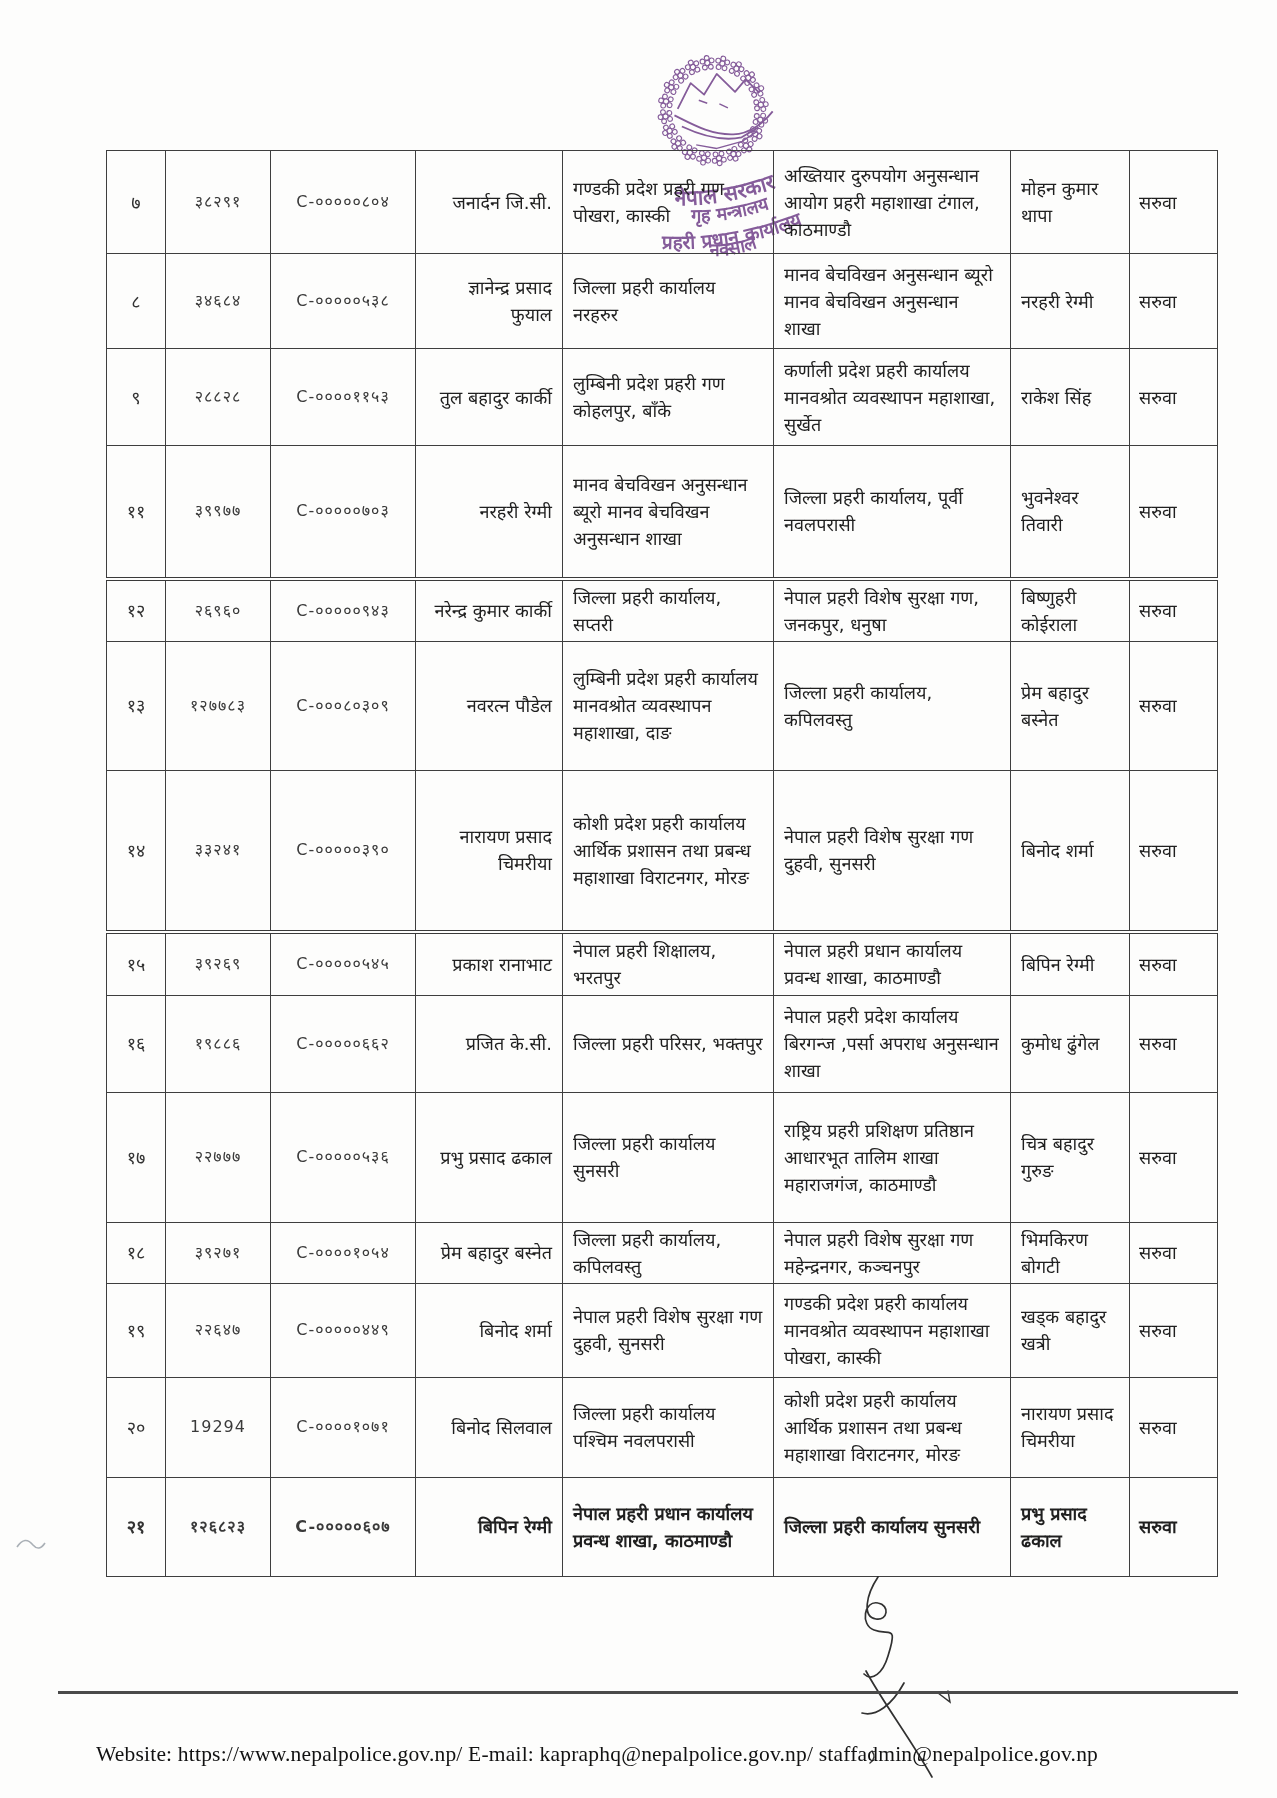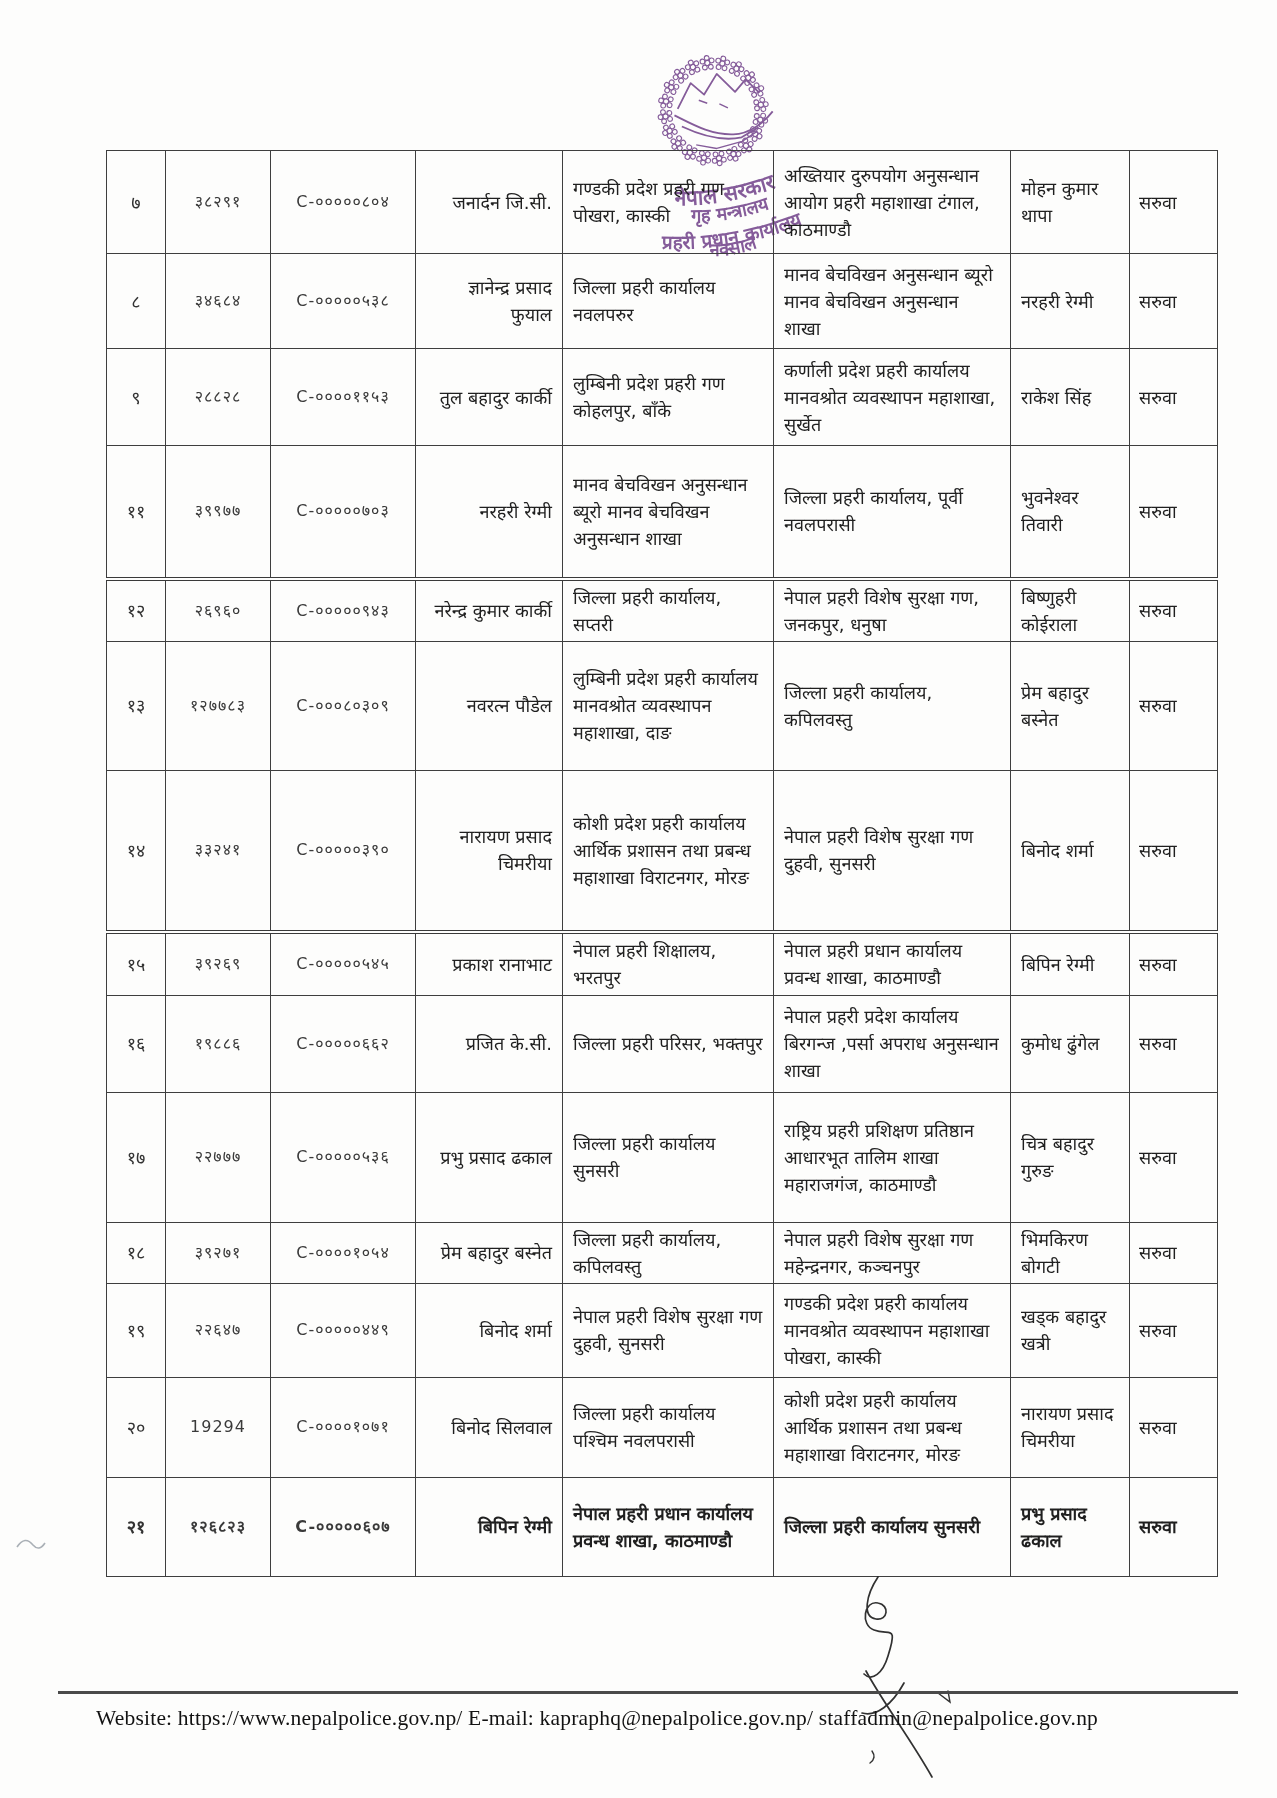--- a/index.html
+++ b/index.html
@@ -29,21 +29,21 @@
     font-size:16px;letter-spacing:1px;color:#3a3a3a;margin-top:48px;
   }
   td.c-name{padding-left:13px;text-align:right;}
   td.c-remark{padding-left:9px;}
   
   .stamp{position:absolute;left:556px;top:38px;opacity:.92;pointer-events:none;}
   .stamp text{font-family:"DejaVu Sans",sans-serif;fill:#7b4f92;}
   
   .footer-rule{position:absolute;left:58px;top:1691px;width:1180px;height:3px;background:#4a4a4a;}
   .footer-text{
-    position:absolute;left:96px;top:1706px;width:1140px;
+    position:absolute;left:96px;top:1742px;width:1140px;
     font-family:"Liberation Serif","DejaVu Serif",serif;
     font-size:21.5px;color:#121212;letter-spacing:.2px;
   }
   .signature{position:absolute;left:820px;top:1555px;pointer-events:none;}
   .corner-mark{position:absolute;left:14px;top:1534px;pointer-events:none;}
 </style>
 </head>
 <body>
 
 <svg class="stamp" width="330" height="240" viewBox="0 0 330 240">
@@ -129,21 +129,21 @@
     <td class="c-from">गण्डकी प्रदेश प्रहरी गण पोखरा, कास्की</td>
     <td class="c-to">अख्तियार दुरुपयोग अनुसन्धान आयोग प्रहरी महाशाखा टंगाल, काठमाण्डौ</td>
     <td class="c-by">मोहन कुमार थापा</td>
     <td class="c-remark">सरुवा</td>
   </tr>
       <tr style="height: 95px;">
     <td class="c-sn">८</td>
     <td class="c-id">३४६८४</td>
     <td class="c-code">C-०००००५३८</td>
     <td class="c-name">ज्ञानेन्द्र प्रसाद फुयाल</td>
-    <td class="c-from">जिल्ला प्रहरी कार्यालय नवलपरुर</td>
+    <td class="c-from">जिल्ला प्रहरी कार्यालय नरहरुर</td>
     <td class="c-to">मानव बेचविखन अनुसन्धान ब्यूरो  मानव बेचविखन अनुसन्धान शाखा</td>
     <td class="c-by">नरहरी रेग्मी</td>
     <td class="c-remark">सरुवा</td>
   </tr>
       <tr style="height: 97px;">
     <td class="c-sn">९</td>
     <td class="c-id">२८८२८</td>
     <td class="c-code">C-००००११५३</td>
     <td class="c-name">तुल बहादुर कार्की</td>
     <td class="c-from">लुम्बिनी प्रदेश प्रहरी गण कोहलपुर, बाँके</td>

